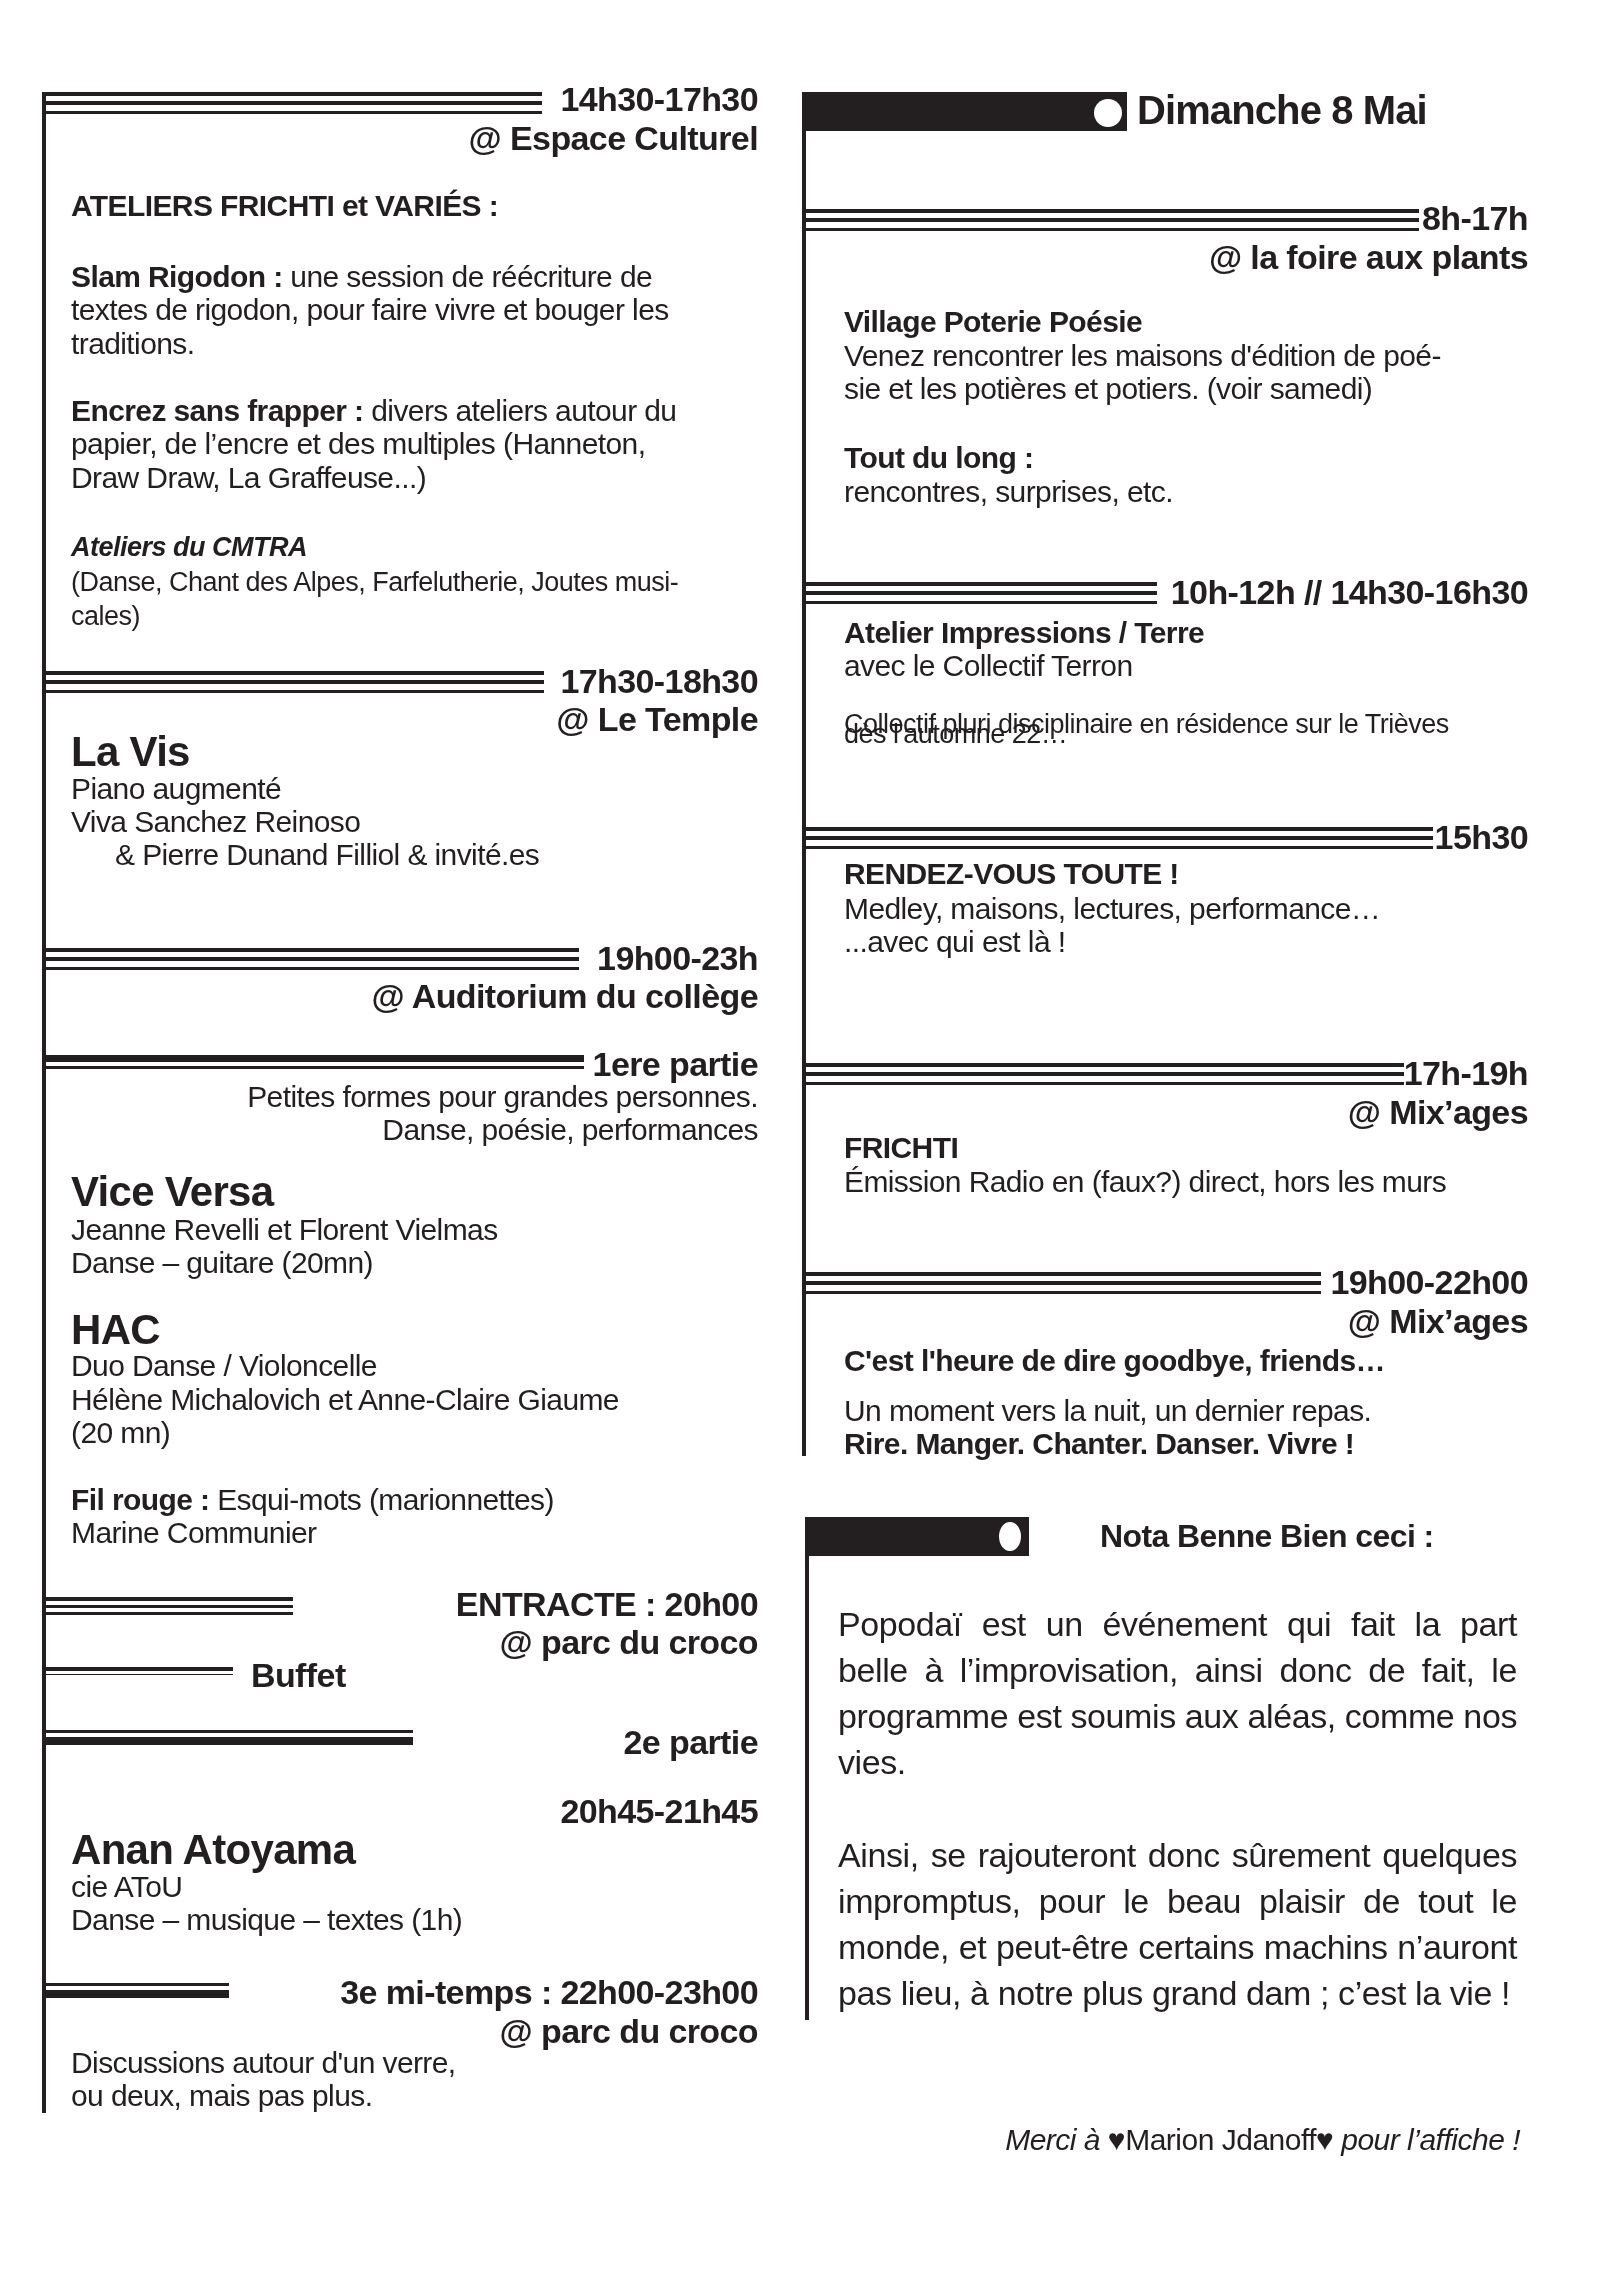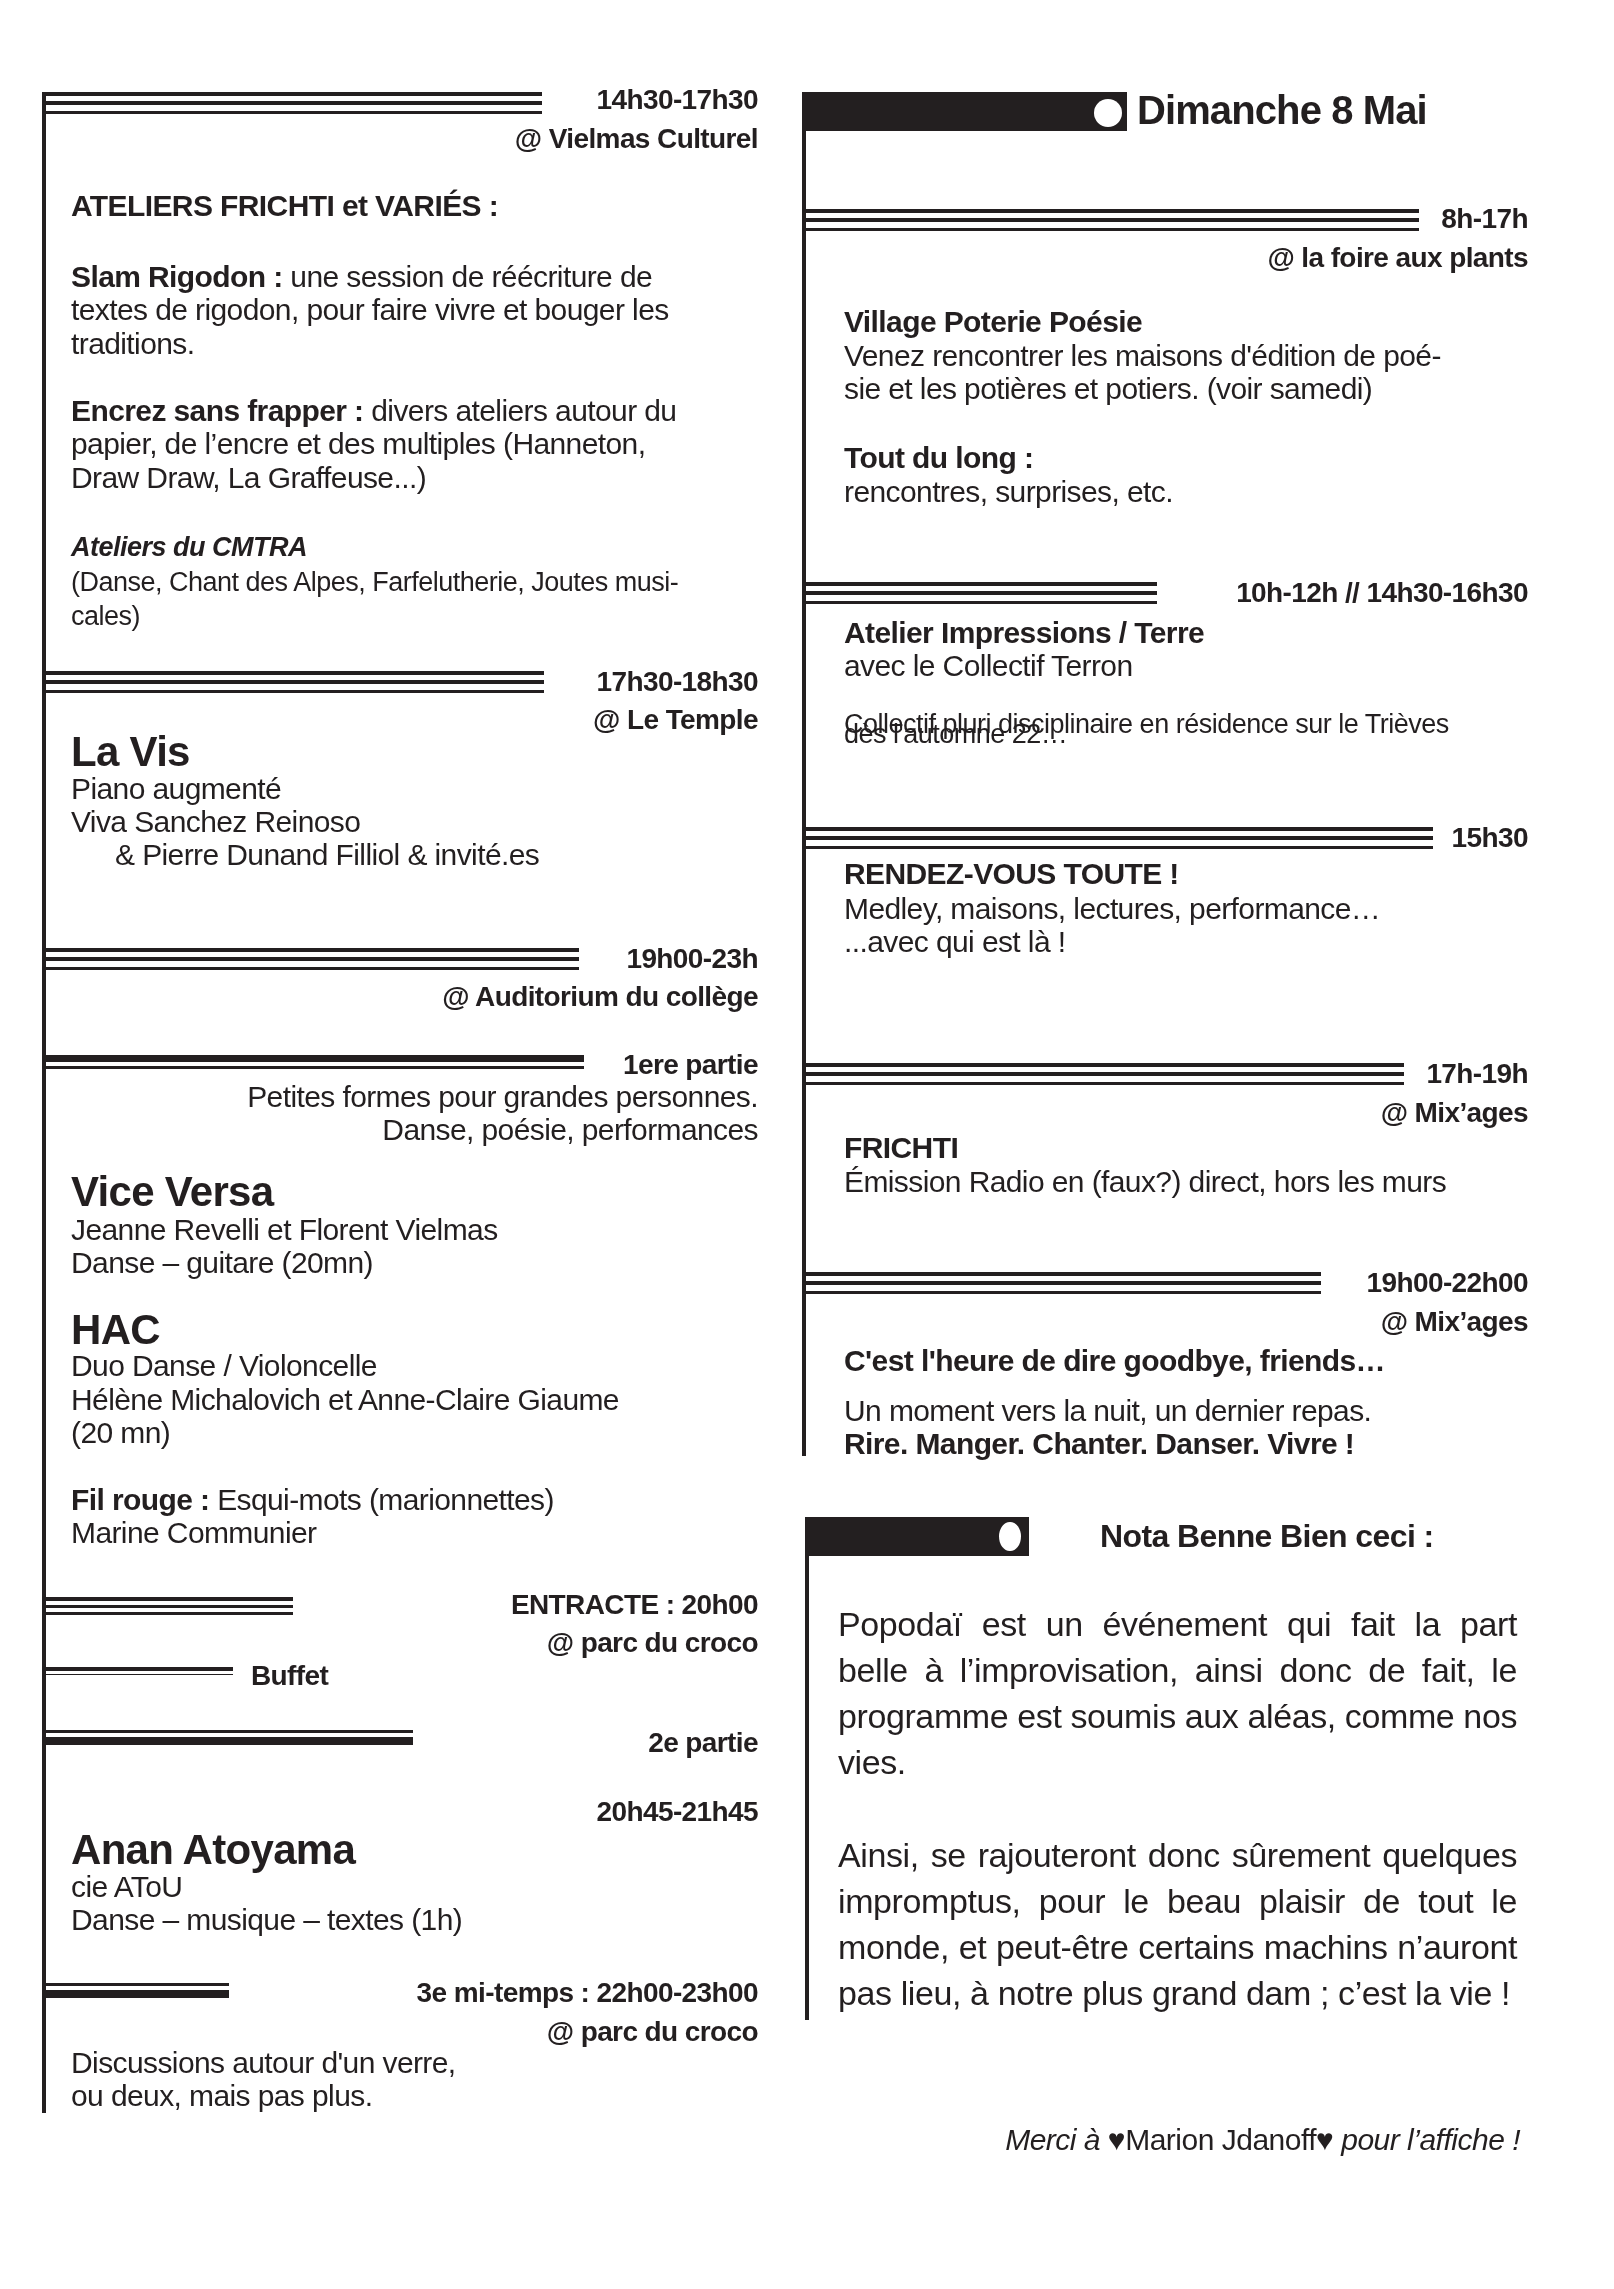--- a/index.html
+++ b/index.html
@@ -2,21 +2,21 @@
 <html style="font-size:14.8px"><head>
 <meta charset="utf-8">
 <style>
   html, body { margin: 0; padding: 0; background: #ffffff; }
   body { width: 1614px; height: 2290px; position: relative; overflow: hidden;
          font-family: "Liberation Sans", sans-serif; color: #231f20; }
   .vbar { position: absolute; width: 3.7px; background: #231f20; }
   .rule { position: absolute; height: 20px; }
   .rule i { position: absolute; left: 0; right: 0; background: #231f20; display: block; }
   .t-right { position: absolute; text-align: right; white-space: nowrap; }
-  .hd { font-weight: bold; font-size: 28px; line-height: 37px; letter-spacing: -0.6px; }
+  .hd { font-weight: bold; font-size: 34px; line-height: 37px; letter-spacing: -0.6px; }
   .bt { font-size: 30px; line-height: 34px; letter-spacing: -0.6px; }
   .bb { font-weight: bold; font-size: 30px; line-height: 34px; letter-spacing: -0.6px; }
   .big { font-weight: bold; font-size: 42px; line-height: 46px; letter-spacing: -0.7px; }
   .sm { font-size: 27px; line-height: 33px; letter-spacing: -0.5px; }
   .it { font-style: italic; }
   .txt { position: absolute; white-space: nowrap; }
   .flag { position: absolute; background: #231f20; height: 37px; }
   .flag .dot { position: absolute; right: 5.5px; top: 5.5px; width: 26px; height: 28px; border-radius: 50%; background: #fff; }
   .nb { position: absolute; font-size: 34px; line-height: 46px; letter-spacing: -0.4px; text-align: justify; text-align-last: left; }
   .heart { display: inline-block; font-style: normal; }
@@ -25,21 +25,21 @@
 <body>
 
 <div class="vbar" style="left:42px; top:92px; height:2021px;"></div>
 
 <div class="rule" style="left:44px; top:92px; width:498px;">
   <i style="top:0; height:3.7px;"></i>
     <i style="top:9.2px; height:3.7px;"></i>
     <i style="top:18.5px; height:3.7px;"></i>
 </div>
 <div class="t-right hd" style="right:856px; top:81px;">14h30-17h30</div>
-<div class="t-right hd" style="right:856px; top:120px;">@ Vielmas Culturel</div>
+<div class="t-right hd" style="right:856px; top:120px;">@ Espace Culturel</div>
 
 <div class="txt bb" style="left:71px; top:189px;">ATELIERS FRICHTI et VARIÉS :</div>
 
 <div class="txt bt" style="left:71px; top:260px;">
   <span class="bb">Slam Rigodon :</span><span> une session de réécriture de</span>
 </div>
 <div class="txt bt" style="left:71px; top:293px;">textes de rigodon, pour faire vivre et bouger les</div>
 <div class="txt bt" style="left:71px; top:327px;">traditions.</div>
 
 <div class="txt bt" style="left:71px; top:394px;">

